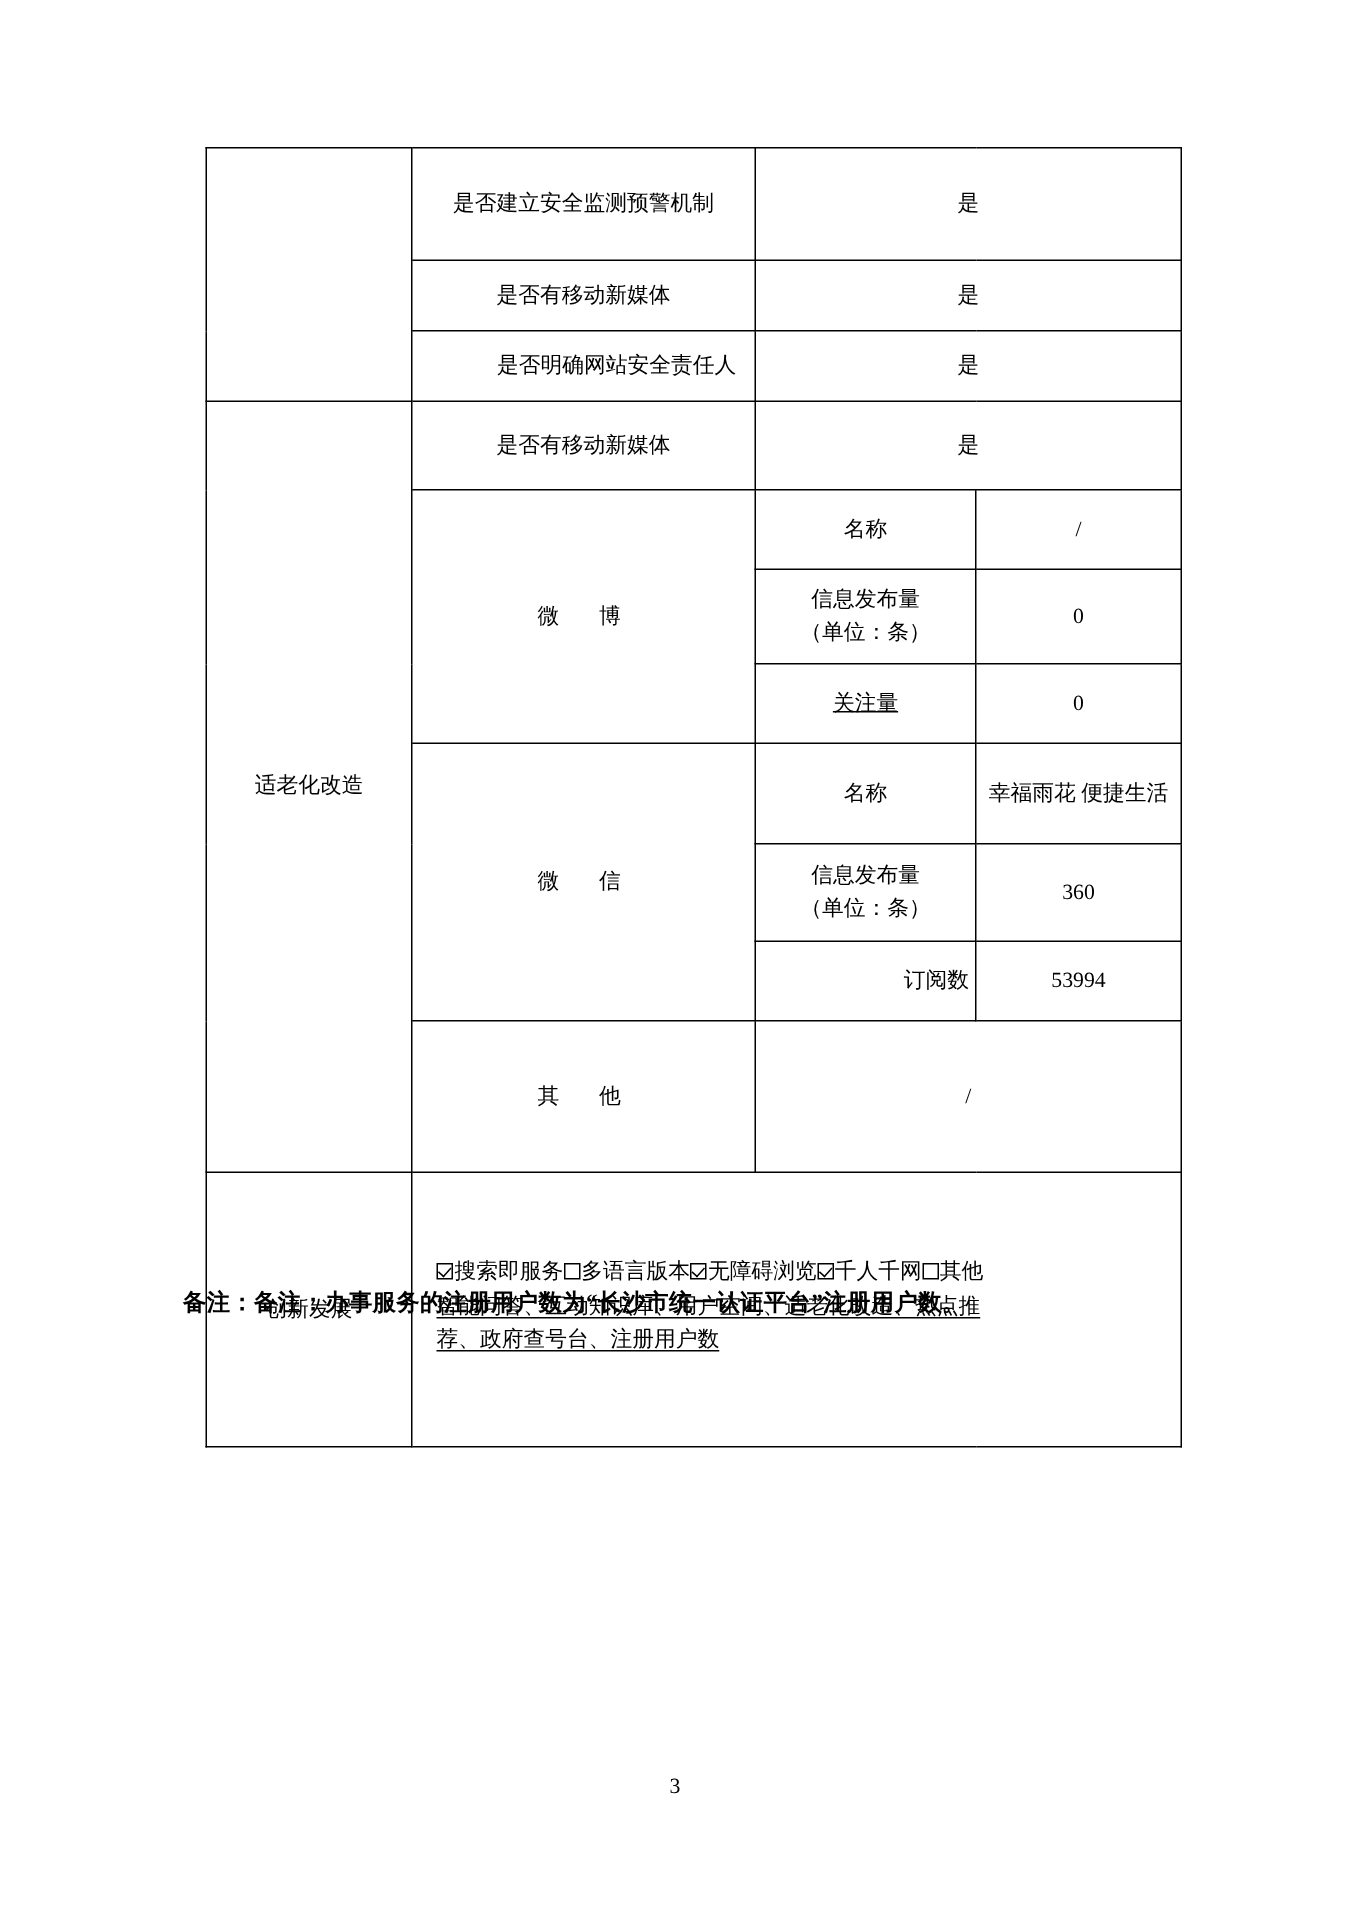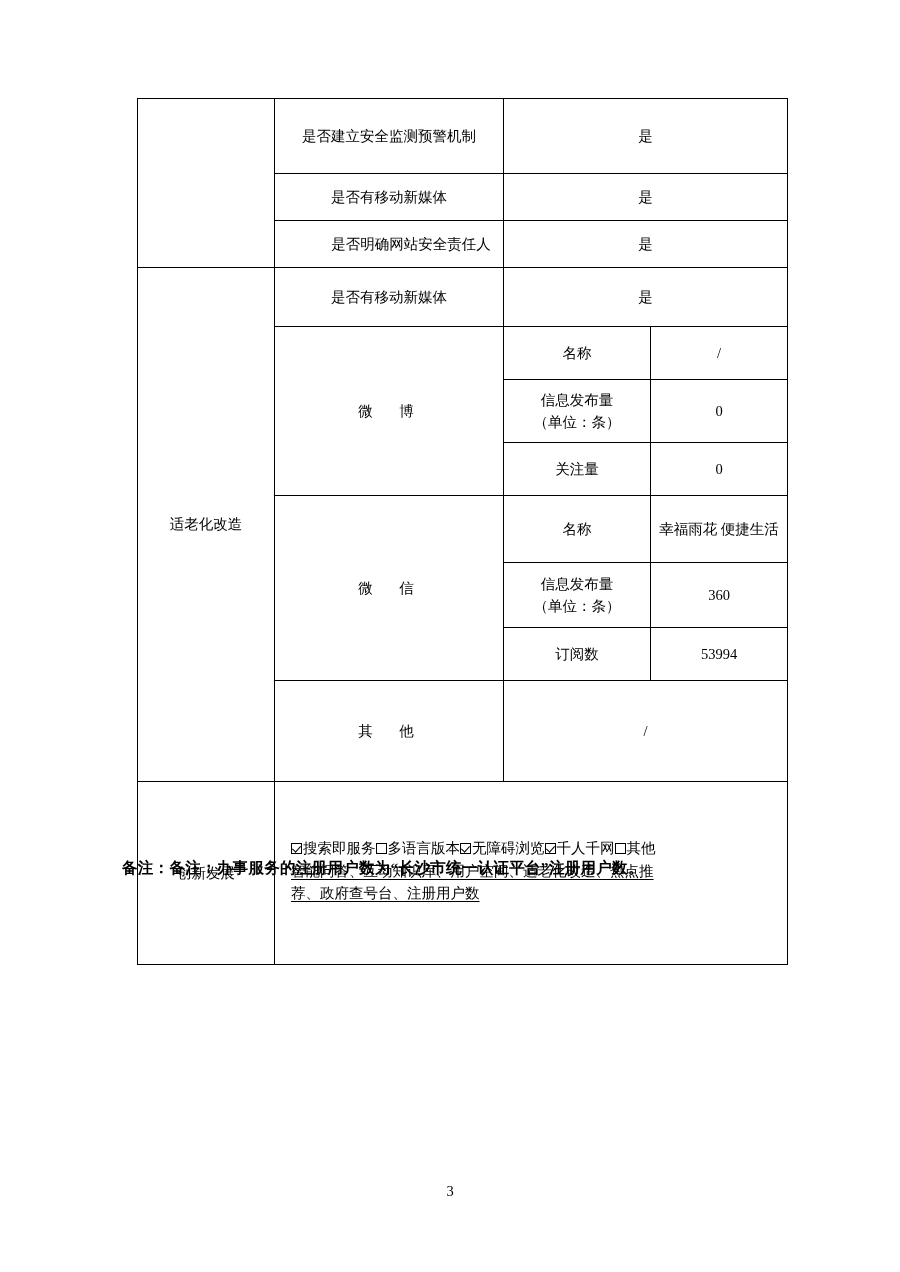--- a/index.html
+++ b/index.html
@@ -142,38 +142,38 @@
         <td>/</td>
       </tr>
       <tr>
         <td style="height:50px;">
           <div>信息发布量</div>
           <div>（单位：条）</div>
         </td>
         <td>0</td>
       </tr>
       <tr>
-        <td style="height:40px;">关注量</td>
+        <td style="height:40px;text-decoration:underline;">关注量</td>
         <td>0</td>
       </tr>
 
       <tr>
         <td rowspan="3" class="wide-space">微　信</td>
         <td style="height:54px;">名称</td>
         <td>幸福雨花 便捷生活</td>
       </tr>
       <tr>
         <td style="height:52px;">
           <div>信息发布量</div>
           <div>（单位：条）</div>
         </td>
         <td>360</td>
       </tr>
       <tr>
-        <td style="height:40px;">订阅数</td>
+        <td style="height:40px;text-align:right;">订阅数</td>
         <td>53994</td>
       </tr>
 
       <tr>
         <td class="wide-space" style="height:88px;">其　他</td>
         <td colspan="2">/</td>
       </tr>
 
       <tr>
         <td class="v-label">创新发展</td>

